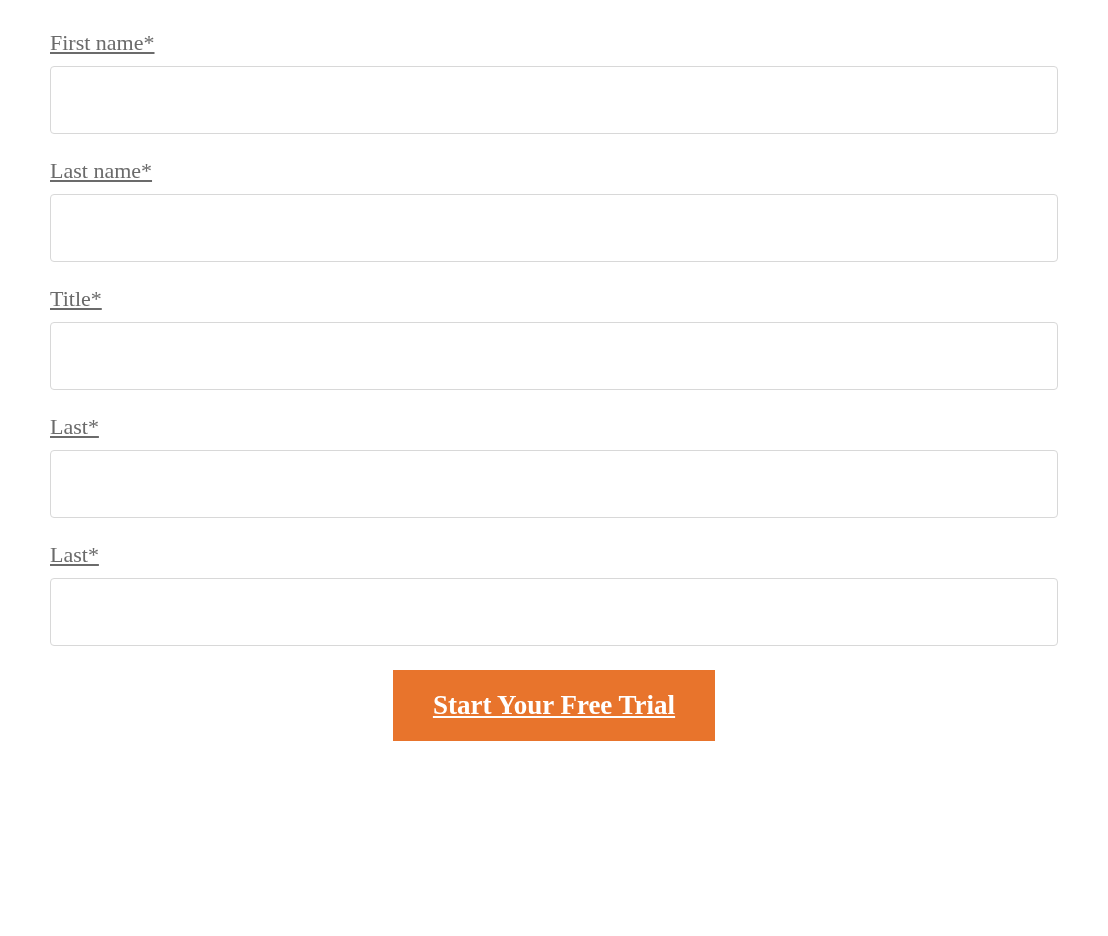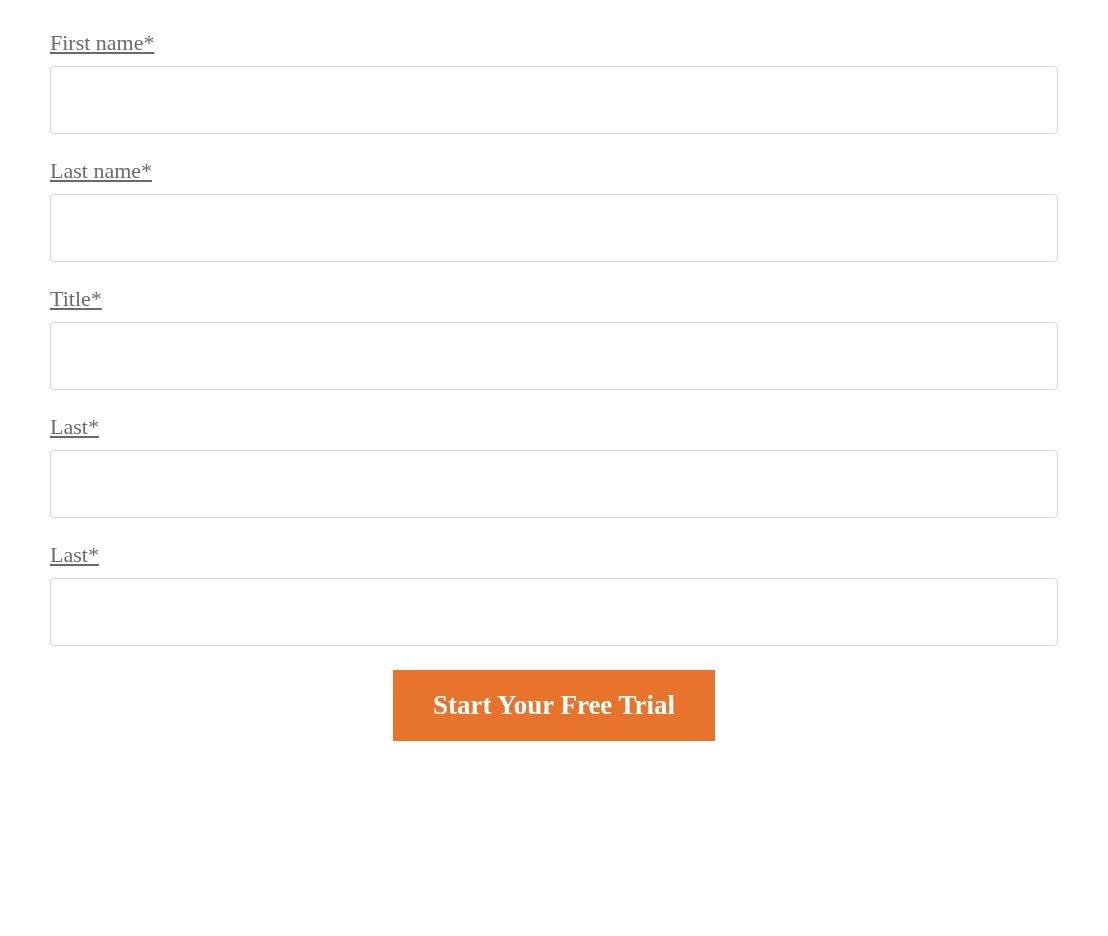--- a/index.html
+++ b/index.html
@@ -45,20 +45,21 @@
     }
     .submit-button {
       background: #e8742c;
       color: #ffffff;
       border: none;
       font-family: Georgia, 'Times New Roman', serif;
       font-size: 27px;
       font-weight: bold;
       padding: 20px 40px;
       cursor: pointer;
+      text-decoration: underline;
     }
   </style>
 </head>
 <body>
 
 <form class="form-container">
 
   <div class="form-group">
     <label class="form-label">First name*</label>
     <input type="text" class="form-input" value="" style="">

